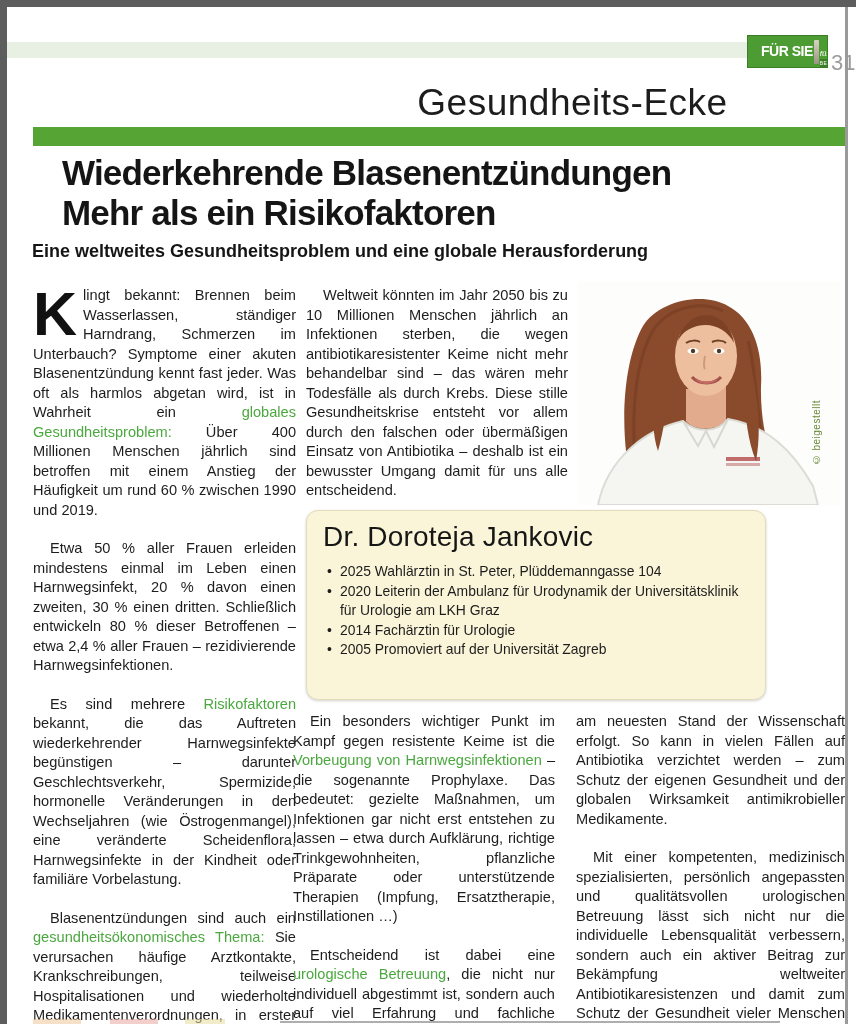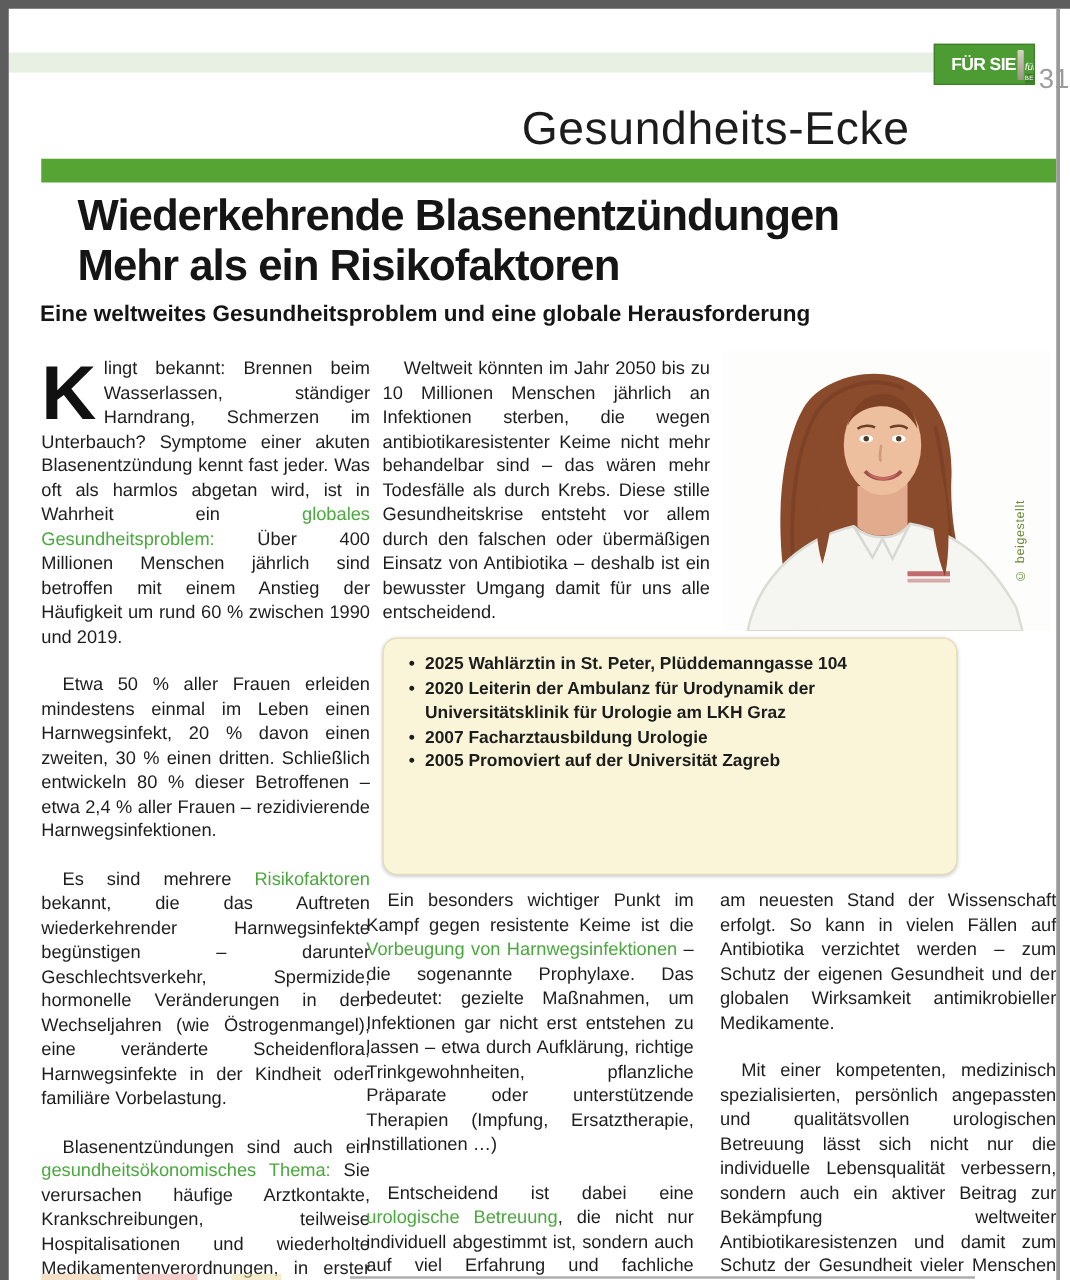--- a/index.html
+++ b/index.html
@@ -53,21 +53,21 @@
   .photo{position:absolute;left:578px;top:281px;width:262px;height:224px;background:#fefefe;overflow:hidden;}
   .photo-credit{position:absolute;right:34px;top:400px;color:#6a8a3a;font-size:10px;
                 writing-mode:vertical-rl;transform:rotate(180deg);letter-spacing:0.5px;z-index:2;}
 
   
   .infobox{position:absolute;left:306px;top:510px;width:460px;height:190px;box-sizing:border-box;
            background:#faf5d8;border:1px solid #e3dcb8;border-radius:12px;
            box-shadow:0 1px 3px rgba(0,0,0,0.18);padding:10px 16px;z-index:2;}
   .infobox h2{margin:0 0 9px 0;font-size:28px;font-weight:400;color:#161616;letter-spacing:0.2px;}
   .infobox ul{margin:0;padding-left:17px;list-style:none;}
-  .infobox li{font-size:13.9px;line-height:19.6px;color:#1d1d1d;position:relative;font-weight:bold;}
+  .infobox li{font-size:13.9px;line-height:19.6px;color:#1d1d1d;position:relative;}
   .infobox li::before{content:"•";position:absolute;left:-13px;top:0;color:#1d1d1d;}
 
   
   .cut-strip{position:absolute;top:1019px;height:5px;opacity:0.55;}
   .cut-gray-line{position:absolute;left:280px;top:1021px;width:500px;height:2px;background:#aeaeae;}
 </style>
 </head>
 <body>
 
 <div class="frame-top"></div>
@@ -128,24 +128,25 @@
     <path d="M114 96 C121 104 136 104 143 96" stroke="#a0524a" stroke-width="3" fill="none"></path>
     <path d="M116 97 C123 102 134 102 141 97 L138 100 C131 104 125 104 119 100 Z" fill="#c76a62"></path>
 
     <path d="M96 50 C90 80 92 130 80 170 C70 140 75 80 96 50 Z" fill="#8a4a2c"></path>
     <path d="M160 55 C168 85 162 140 178 180 C186 140 176 80 160 55 Z" fill="#8a4a2c"></path>
   </svg>
 </div>
 <div class="photo-credit">© beigestellt</div>
 
 <div class="infobox">
+  <h2>Dr. Doroteja Jankovic</h2>
   <ul>
       <li>2025 Wahlärztin in St. Peter, Plüddemanngasse 104</li>
       <li>2020 Leiterin der Ambulanz für Urodynamik der Universitätsklinik für Urologie am LKH Graz</li>
-      <li>2007 Facharztausbildung Urologie</li>
+      <li>2014 Fachärztin für Urologie</li>
       <li>2005 Promoviert auf der Universität Zagreb</li>
     </ul>
 </div>
 
 <div class="bodycol" id="col1">
     <p class="noindent"><span class="dropcap">K</span><span>lingt bekannt: Brennen beim Wasserlassen, ständiger Harndrang, Schmerzen im Unterbauch? Symptome einer akuten Blasenentzündung kennt fast jeder. Was oft als harmlos abgetan wird, ist in Wahrheit ein </span><span class="green">globales Gesundheitsproblem:</span><span> Über 400 Millionen Menschen jährlich sind betroffen mit einem Anstieg der Häufigkeit um rund 60 % zwischen 1990 und 2019.</span></p>
     <p><span>Etwa 50 % aller Frauen erleiden mindestens einmal im Leben einen Harnwegsinfekt, 20 % davon einen zweiten, 30 % einen dritten. Schließlich entwickeln 80 % dieser Betroffenen – etwa 2,4 % aller Frauen – rezidivierende Harnwegsinfektionen.</span></p>
     <p><span>Es sind mehrere </span><span class="green">Risikofaktoren</span><span> bekannt, die das Auftreten wiederkehrender Harnwegsinfekte begünstigen – darunter Geschlechtsverkehr, Spermizide, hormonelle Veränderungen in den Wechseljahren (wie Östrogenmangel), eine veränderte Scheidenflora, Harnwegsinfekte in der Kindheit oder familiäre Vorbelastung.</span></p>
     <p><span>Blasenentzündungen sind auch ein </span><span class="green">gesundheitsökonomisches Thema:</span><span> Sie verursachen häufige Arztkontakte, Krankschreibungen, teilweise Hospitalisationen und wiederholte Medikamentenverordnungen, in erster Linie den häufigen Einsatz von Antibiotika. Durch den häufigen und teilweise unsachgemäßen Einsatz von Antibiotika entwickeln sich jedoch immer schneller resistente Keime, die die Behandlung zunehmend erschweren.</span></p>
   </div>

